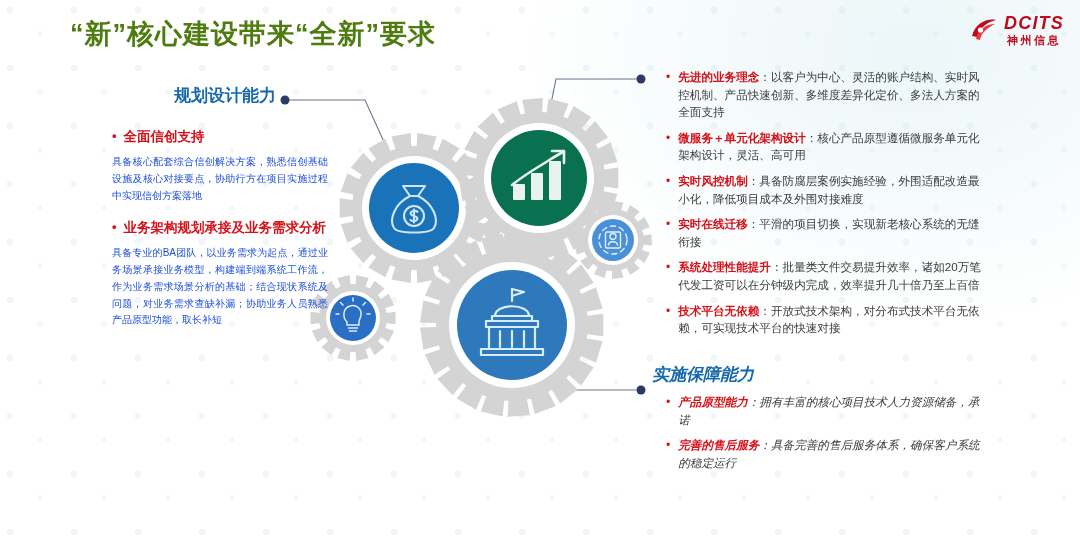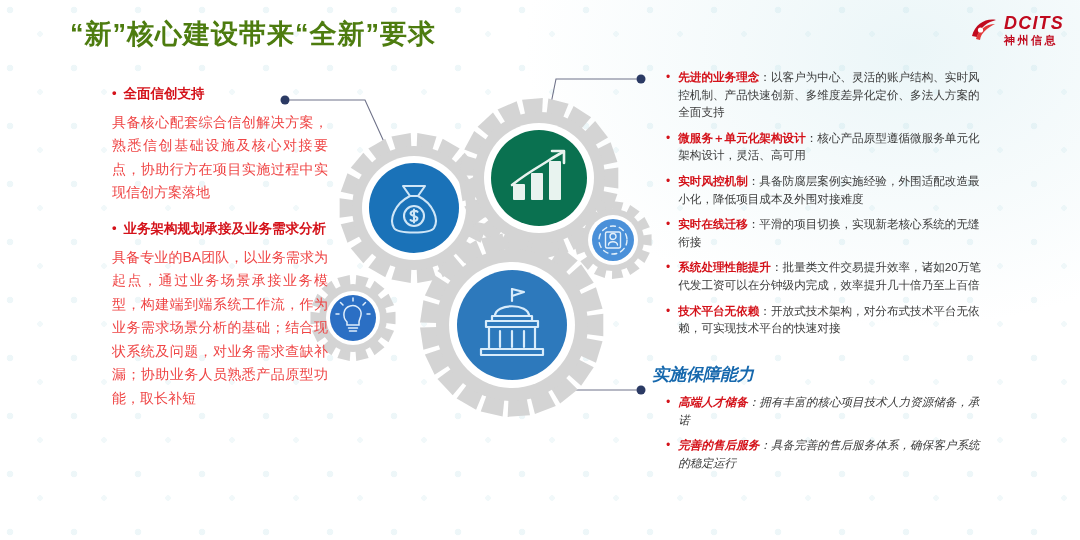--- a/index.html
+++ b/index.html
@@ -27,21 +27,21 @@
   }
 
   
   #page-title{
     position:absolute; left:70px; top:16px;
     font-size:27px; font-weight:bold; color:#4d7c0f;
     letter-spacing:1px; white-space:nowrap;
   }
   #logo{
     position:absolute; right:16px; top:14px;
-    display:flex; align-items:center; gap:5px;
+    display:flex; align-items:center; gap:5px;text-align:center;
   }
   #logo .swoosh{ width:30px; height:30px; }
   #logo .ltext{ display:flex; flex-direction:column; line-height:1; }
   #logo .lmain{
     font-size:18px; font-weight:bold; color:#c00a1e;
     letter-spacing:1.2px; font-style:italic;
   }
   #logo .lsub{
     font-size:11px; font-weight:bold; color:#c00a1e;
     letter-spacing:2.5px; margin-top:3px;
@@ -62,21 +62,21 @@
   #left-col{ position:absolute; left:112px; top:84px; width:216px; }
   #left-col .col-head{ text-align:center; padding-left:10px; margin-bottom:20px; }
   .lblock{ margin-bottom:14px; }
   .lbullet{
     display:flex; align-items:flex-start; gap:7px;
     color:#d4121a; font-size:13.5px; font-weight:bold;
     line-height:1.55; margin-bottom:6px;
   }
   .lbullet .dot{ font-size:13px; line-height:1.45; flex:none; }
   .lbody{
-    font-size:14px; color:#ef4444; line-height:1.68;
+    font-size:10px; color:#1d4ed8; line-height:1.68;
     text-align:justify;
   }
 
   #right-col{ position:absolute; left:652px; top:68px; width:334px; }
   .rgroup{ margin-bottom:4px; }
   .rgroup .col-head{ margin-bottom:7px; }
   .ritem{
     display:flex; align-items:flex-start; gap:8px;
     margin:0 0 8px 14px;
   }
@@ -294,20 +294,21 @@
         <path d="M-20,-9 L20,-9 L20,-4 L-20,-4 Z"></path>
         <path d="M-26,-4 L26,-4 L26,2 L-26,2 Z"></path>
         <path d="M-23,2 L-23,24 M23,2 L23,24 M-31,24 L31,24 M-31,24 L-31,30 L31,30 L31,24"></path>
         <path d="M-12,6 L-12,22 M0,6 L0,22 M12,6 L12,22"></path>
       </g>
     </g>
   </svg>
 </div>
 
 <div id="left-col">
+  <div class="col-head">规划设计能力</div>
 
   <div class="lblock">
     <div class="lbullet">
       <span class="dot">•</span>
       <span>全面信创支持</span>
     </div>
     <div class="lbody">具备核心配套综合信创解决方案，熟悉信创基础设施及核心对接要点，协助行方在项目实施过程中实现信创方案落地</div>
   </div>
 
   <div class="lblock">
@@ -348,21 +349,21 @@
           <p><span class="lead">技术平台无依赖</span><span>：</span><span>开放式技术架构，对分布式技术平台无依赖，可实现技术平台的快速对接</span></p>
         </div>
       </div>
   </div>
 
   <div class="rgroup" id="group-impl">
     <div class="col-head">实施保障能力</div>
     <div id="impl-items">
         <div class="ritem">
           <span class="dot">•</span>
-          <p><span class="lead">高端人才储备</span><span>：</span><span>拥有丰富的核心项目技术人力资源储备，承诺</span></p>
+          <p><span class="lead">产品原型能力</span><span>：</span><span>拥有丰富的核心项目技术人力资源储备，承诺</span></p>
         </div>
         <div class="ritem">
           <span class="dot">•</span>
           <p><span class="lead">完善的售后服务</span><span>：</span><span>具备完善的售后服务体系，确保客户系统的稳定运行</span></p>
         </div>
       </div>
   </div>
 
 </div>
 

